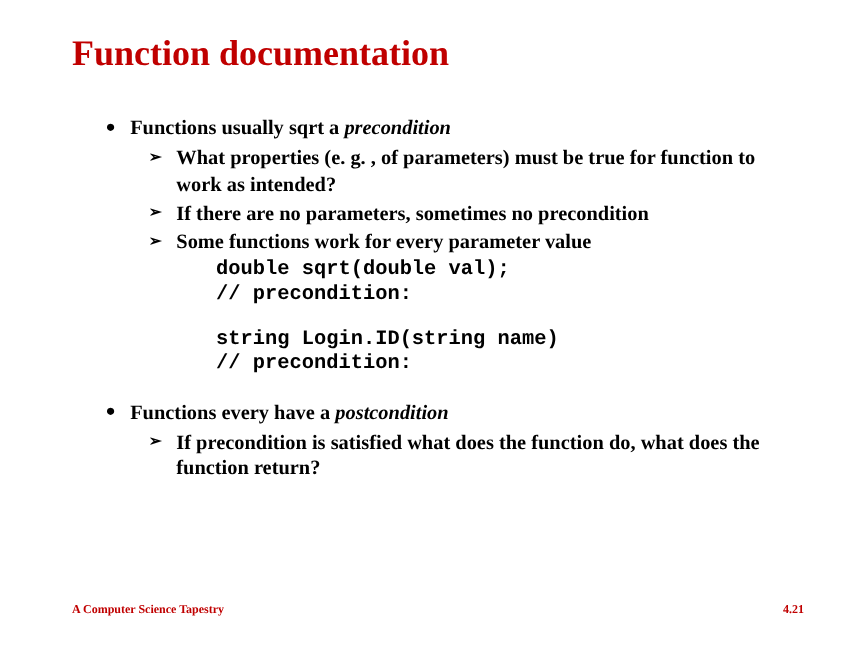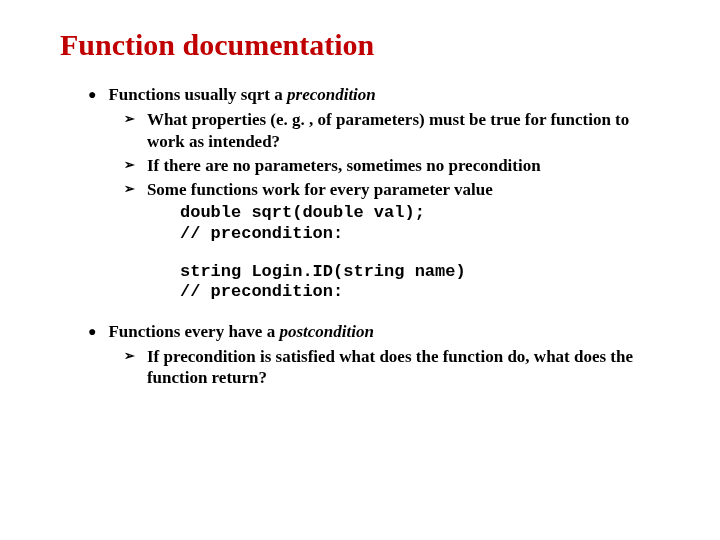--- a/index.html
+++ b/index.html
@@ -1,18 +1,18 @@
 <!DOCTYPE html>
 <html><head>
 <meta charset="utf-8">
 <style>
   * { margin: 0; padding: 0; box-sizing: border-box; }
   html, body { width: 720px; height: 540px; background: #fff; font-family: "Times New Roman", Times, serif; color: #000; }
   .slide { position: relative; width: 720px; height: 540px; padding: 28px 50px 0 60px; }
-  .title { font-size: 30px; font-weight: bold; color: #c00000; margin-bottom: 22px; }
+  .title { font-size: 30px; font-weight: bold; color: #c00000; margin-bottom: 34px; }
   .bullet1 { display: flex; font-size: 17px; font-weight: bold; margin: 6px 0 4px 28px; line-height: 1.25; }
   .bullet1 .dot { font-size: 14px; margin-right: 12px; line-height: 1.5; }
   .bullet1 .txt { flex: 1; }
   .bullet2 { display: flex; font-size: 17px; font-weight: bold; margin: 3px 0 3px 64px; line-height: 1.25; }
   .bullet2 .arrow { font-family: Arial, sans-serif; font-size: 13px; margin-right: 12px; line-height: 1.6; }
   .bullet2 .txt { flex: 1; }
   .italic { font-style: italic; text-align: center; }
   .codeblock { font-family: "Courier New", Courier, monospace; font-size: 17px; font-weight: bold; margin: 2px 0 18px 120px; line-height: 1.2; white-space: pre; }
   .footer { position: absolute; bottom: 26px; left: 60px; right: 50px; display: flex; justify-content: space-between; font-size: 10px; font-weight: bold; color: #c00000; }
 </style>
@@ -47,14 +47,18 @@
 
   <div class="bullet1">
     <span class="dot">●</span>
     <span class="txt"><span>Functions every have a </span><span class="italic">postcondition</span></span>
   </div>
   <div class="bullet2">
     <span class="arrow">➢</span>
     <span class="txt">If precondition is satisfied what does the function do, what does the function return?</span>
   </div>
 
+  <div class="footer">
+    <span>A Computer Science Tapestry</span>
+    <span>4.21</span>
+  </div>
 
 </div>
 
 </body></html>

